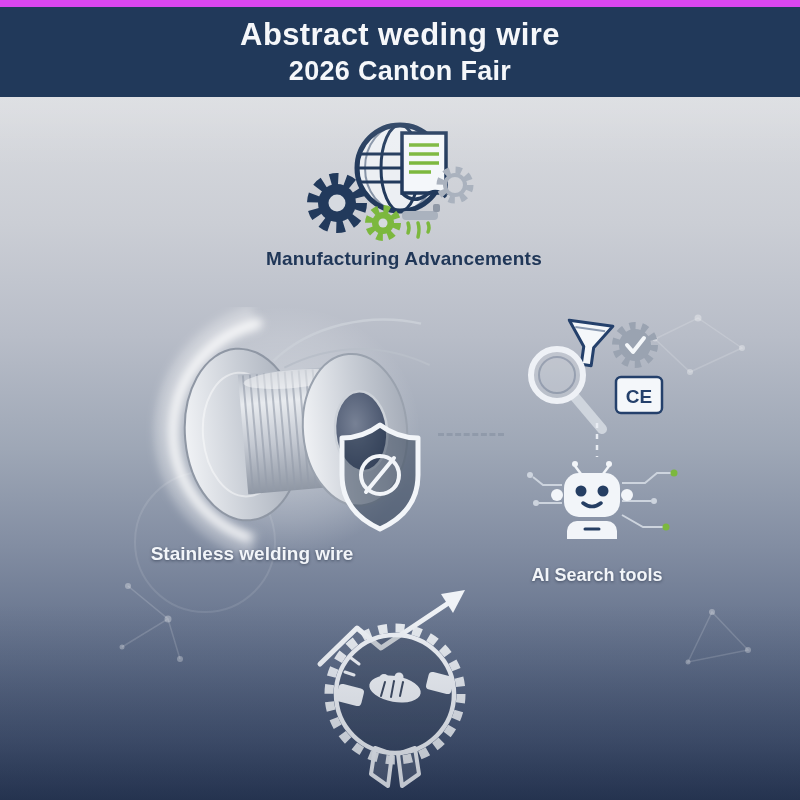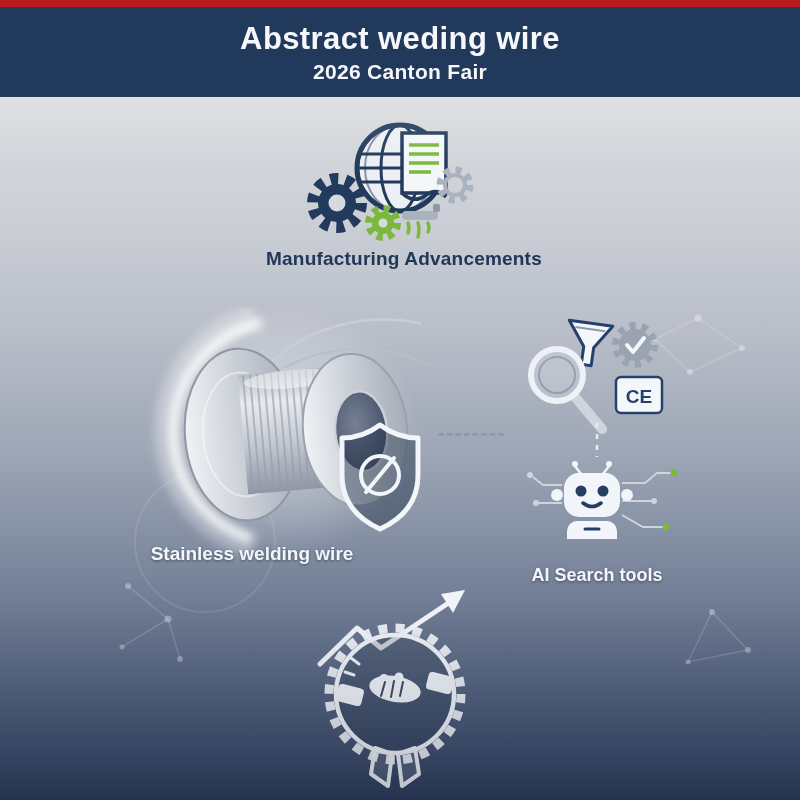--- a/index.html
+++ b/index.html
@@ -1,30 +1,30 @@
 <!DOCTYPE html>
 <html><head>
 <meta charset="utf-8">
 <style>
   * { box-sizing: border-box; }
   html,body { margin:0; padding:0; }
   body {
     width:800px; height:800px; overflow:hidden; background:#ffffff;
     font-family:"Liberation Sans", sans-serif;
   }
-  .page { position:relative; width:800px; height:620px; background:#b91c1c; }
+  .page { position:relative; width:800px; height:620px; background:#d946ef; }
 
   
   .banner {
     position:absolute; left:0; top:7px; width:800px; height:90px;
     background:#21395a; color:#f5f7fa;
     display:flex; flex-direction:column; align-items:center; justify-content:center; gap:3px;
   }
   .t1 { font-size:31px; font-weight:700; letter-spacing:.4px; }
-  .t2 { font-size:21px; font-weight:600; letter-spacing:.3px; }
+  .t2 { font-size:27px; font-weight:600; letter-spacing:.3px; }
 
   
   .canvas {
     position:absolute; left:0; top:97px; width:800px; height:703px; overflow:hidden;
     background:linear-gradient(180deg,
       #d9dbdf 0%, #cbced5 18%, #b8bdc8 34%, #9ea7b6 50%,
       #828da2 64%, #5e6c87 80%, #42516f 92%, #2b3a58 100%);
   }
   .canvas::after {
     content:""; position:absolute; inset:0; pointer-events:none;

